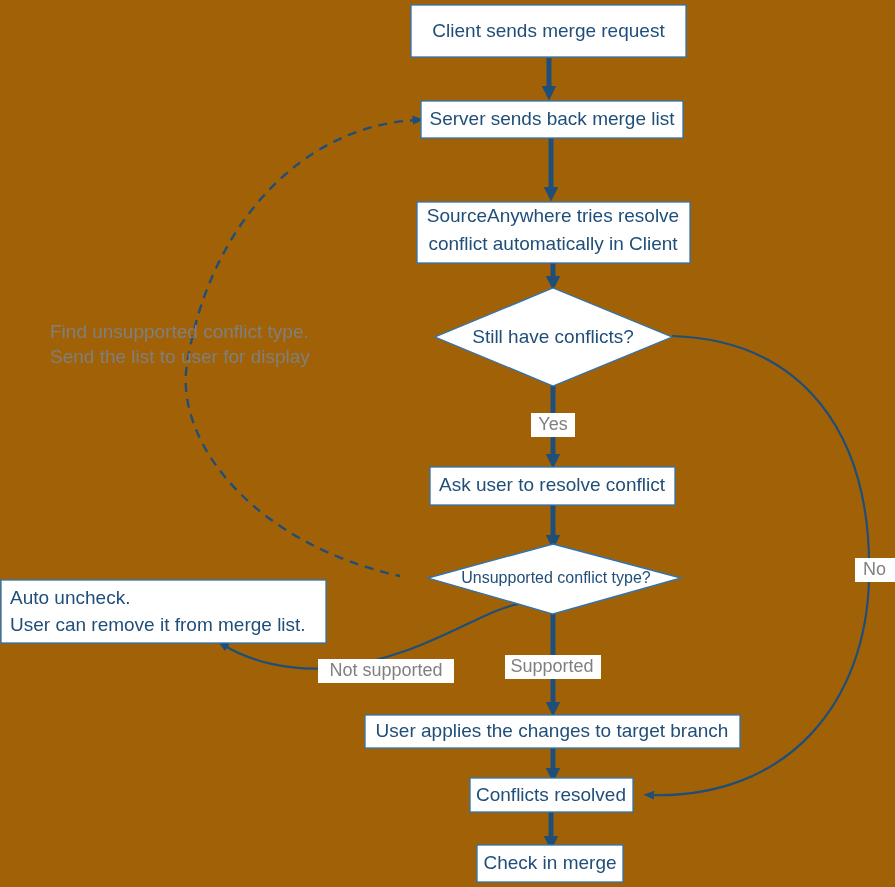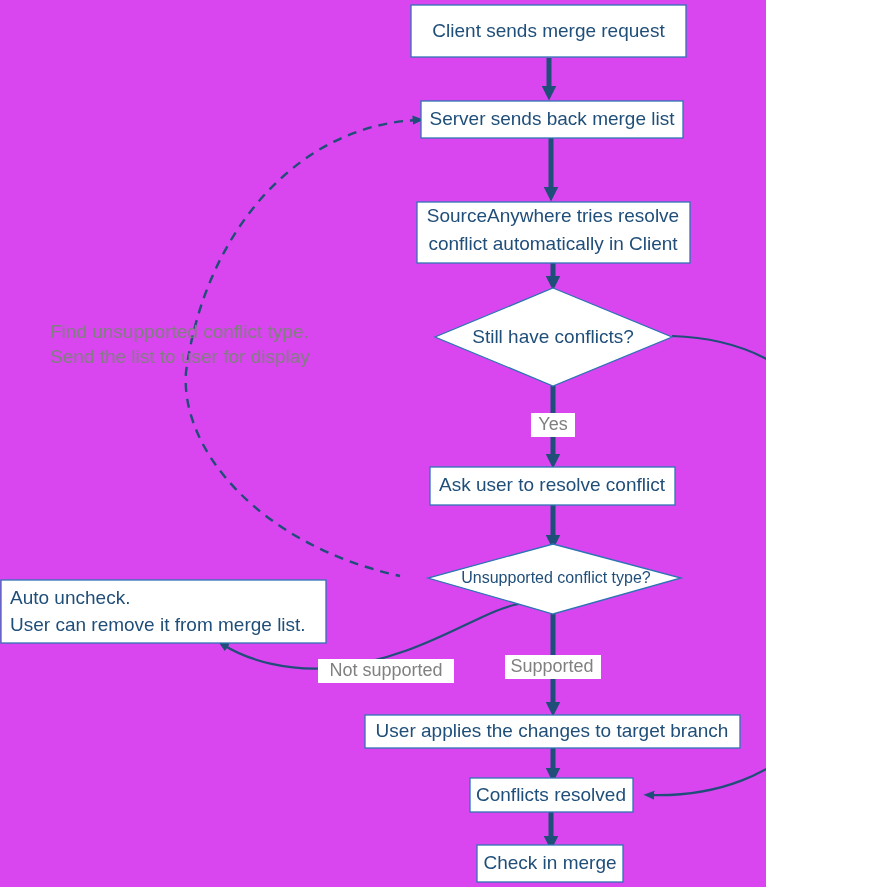--- a/index.html
+++ b/index.html
@@ -6,23 +6,23 @@
   html, body {
     margin: 0;
     padding: 0;
     background: #ffffff;
   }
   body {
     font-family: "Liberation Sans", sans-serif;
   }
   #diagram-root {
     position: relative;
-    width: 766px;
+    width: 895px;
     height: 887px;
-    background: #d946ef;
+    background: #a16207;
     overflow: hidden;
   }
   #flow-svg {
     position: absolute;
     top: 0;
     left: 0;
     width: 895px;
     height: 887px;
   }
   .node-text {

